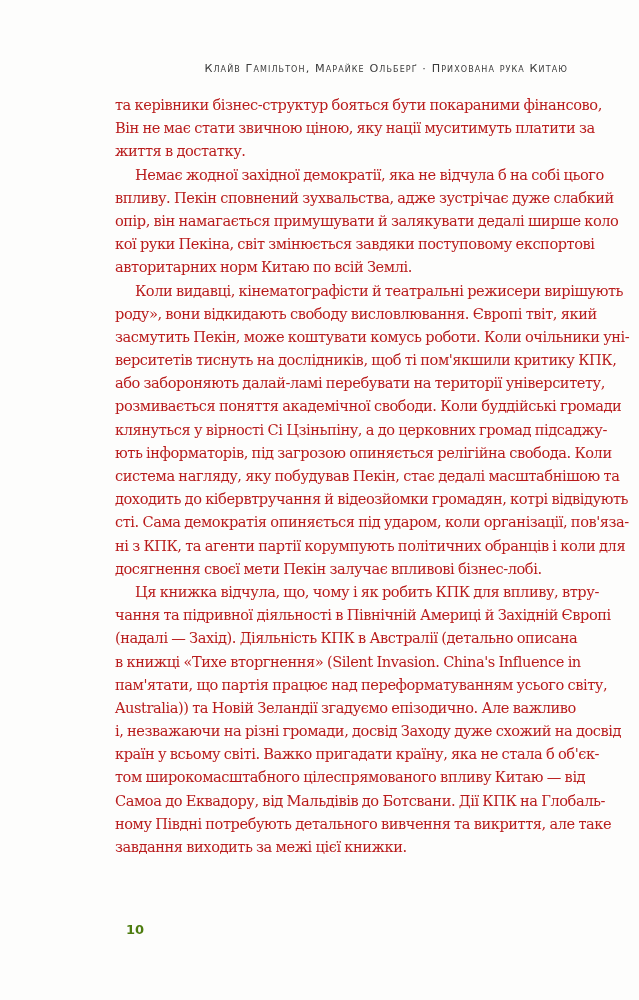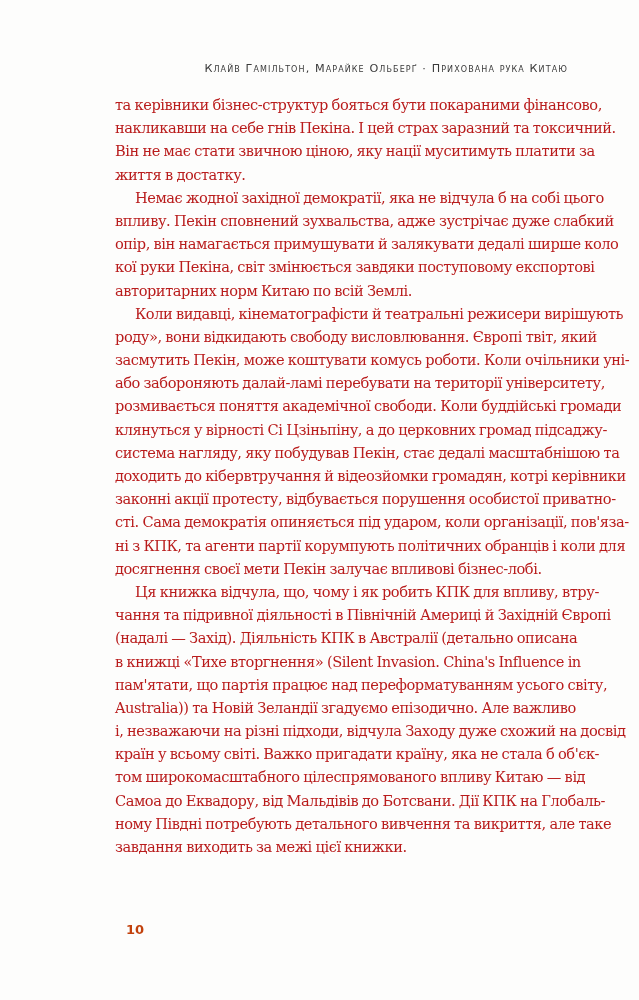--- a/index.html
+++ b/index.html
@@ -60,69 +60,69 @@
     .line.last {
       text-align-last: left;
     }
     .page-number {
       position: absolute;
       top: 922px;
       left: 126px;
       font-family: "DejaVu Sans", sans-serif;
       font-weight: bold;
       font-size: 13px;
-      color: #c2410c;
+      color: #4d7c0f;
     }
   </style>
 </head>
 <body>
 
 <div class="page">
   <div class="running-header">Клайв Гамільтон, Марайке Ольберґ · Прихована рука Китаю</div>
 
   <div class="body-text">
 
     <div>
       <div class="line">та керівники бізнес-структур бояться бути покараними фінансово,</div>
-      <div class="line">накликавши на себе гнів Пекіна. І цей страх заразний та токсичний.</div>
       <div class="line">Він не має стати звичною ціною, яку нації муситимуть платити за</div>
       <div class="line last">життя в достатку.</div>
     </div>
 
     <div>
       <div class="line indent">Немає жодної західної демократії, яка не відчула б на собі цього</div>
       <div class="line">впливу. Пекін сповнений зухвальства, адже зустрічає дуже слабкий</div>
       <div class="line">опір, він намагається примушувати й залякувати дедалі ширше коло</div>
       <div class="line">кої руки Пекіна, світ змінюється завдяки поступовому експортові</div>
       <div class="line last">авторитарних норм Китаю по всій Землі.</div>
     </div>
 
     <div>
       <div class="line indent">Коли видавці, кінематографісти й театральні режисери вирішують</div>
       <div class="line">роду», вони відкидають свободу висловлювання. Європі твіт, який</div>
       <div class="line">засмутить Пекін, може коштувати комусь роботи. Коли очільники уні-</div>
+      <div class="line">верситетів тиснуть на дослідників, щоб ті пом'якшили критику КПК,</div>
       <div class="line">або забороняють далай-ламі перебувати на території університету,</div>
       <div class="line">розмивається поняття академічної свободи. Коли буддійські громади</div>
       <div class="line">клянуться у вірності Сі Цзіньпіну, а до церковних громад підсаджу-</div>
+      <div class="line">ють інформаторів, під загрозою опиняється релігійна свобода. Коли</div>
       <div class="line">система нагляду, яку побудував Пекін, стає дедалі масштабнішою та</div>
-      <div class="line">доходить до кібервтручання й відеозйомки громадян, котрі керівники</div>
-      <div class="line">законні акції протесту, відбувається порушення особистої приватно-</div>
+      <div class="line">доходить до кібервтручання й відеозйомки громадян, котрі відвідують</div>
       <div class="line">сті. Сама демократія опиняється під ударом, коли організації, пов'яза-</div>
       <div class="line">ні з КПК, та агенти партії корумпують політичних обранців і коли для</div>
       <div class="line last">досягнення своєї мети Пекін залучає впливові бізнес-лобі.</div>
     </div>
 
     <div>
       <div class="line indent">Ця книжка відчула, що, чому і як робить КПК для впливу, втру-</div>
       <div class="line">чання та підривної діяльності в Північній Америці й Західній Європі</div>
       <div class="line">(надалі — Захід). Діяльність КПК в Австралії (детально описана</div>
       <div class="line">в книжці «Тихе вторгнення» (Silent Invasion. China's Influence in</div>
       <div class="line">пам'ятати, що партія працює над переформатуванням усього світу,</div>
       <div class="line">Australia)) та Новій Зеландії згадуємо епізодично. Але важливо</div>
-      <div class="line">і, незважаючи на різні підходи, відчула Заходу дуже схожий на досвід</div>
+      <div class="line">і, незважаючи на різні громади, досвід Заходу дуже схожий на досвід</div>
       <div class="line">країн у всьому світі. Важко пригадати країну, яка не стала б об'єк-</div>
       <div class="line">том широкомасштабного цілеспрямованого впливу Китаю — від</div>
       <div class="line">Самоа до Еквадору, від Мальдівів до Ботсвани. Дії КПК на Глобаль-</div>
       <div class="line">ному Півдні потребують детального вивчення та викриття, але таке</div>
       <div class="line last">завдання виходить за межі цієї книжки.</div>
     </div>
   </div>
 
   <div class="page-number">10</div>
 </div>

